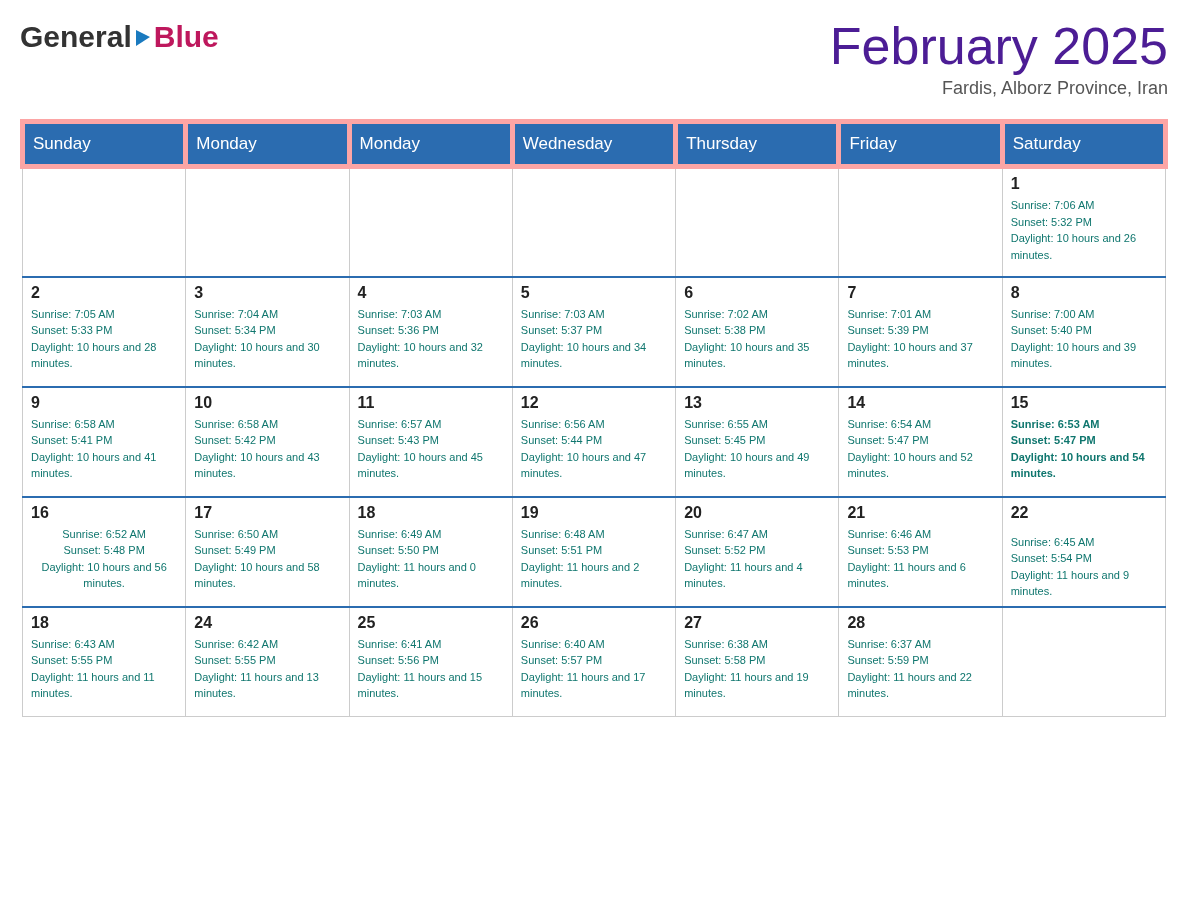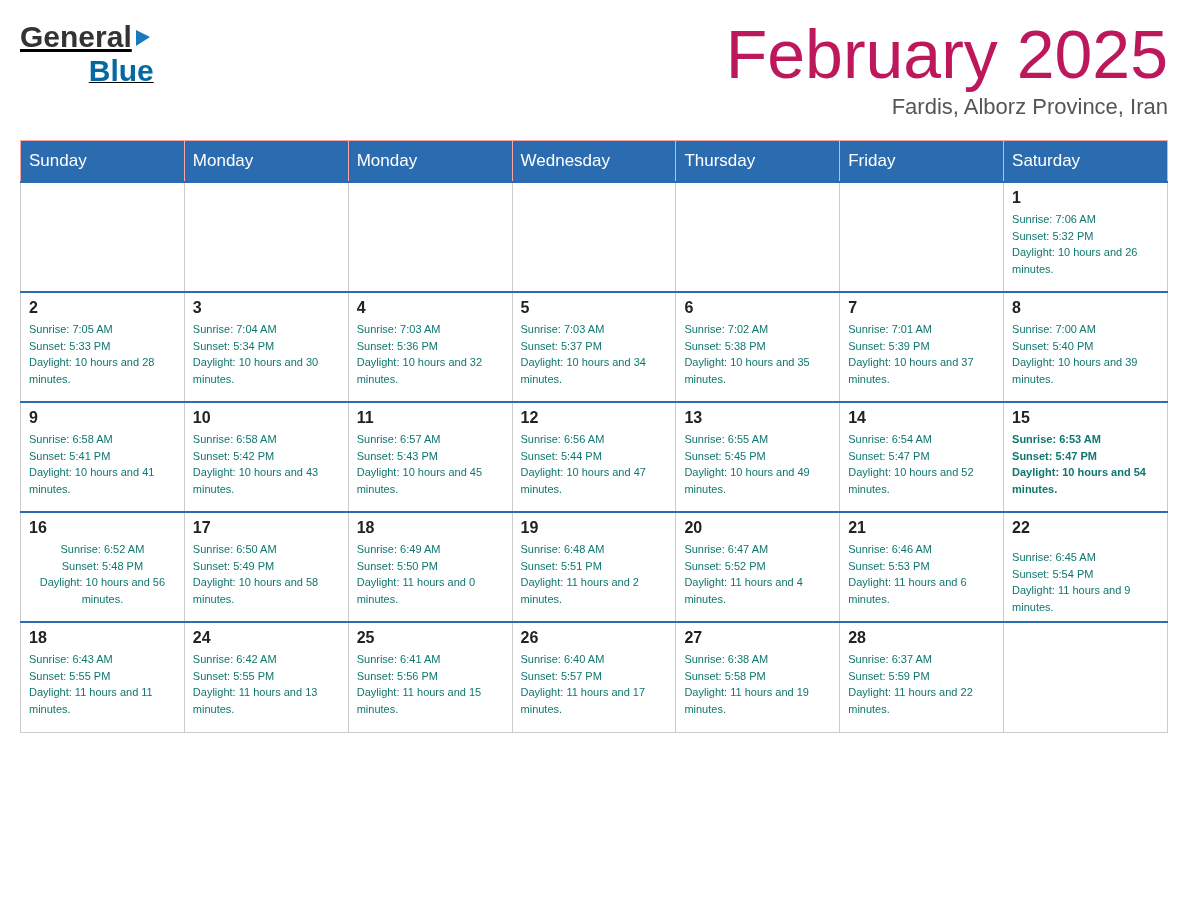--- a/index.html
+++ b/index.html
@@ -11,51 +11,50 @@
       min-height: 918px;
     }
     .header {
       display: flex;
       justify-content: space-between;
       align-items: flex-start;
       margin-bottom: 20px;
     }
     .logo {
       display: flex;
-      flex-direction: column;
-      align-items: flex-end;
-      text-decoration: underline;
+      flex-direction: row;
+      align-items: center;
     }
     .title-section {
       text-align: right;
     }
     .month-title {
-      font-size: 68px;
+      font-size: 52px;
       font-weight: 300;
-      color: #be185d;
+      color: #4c1d95;
       line-height: 1;
     }
     .location {
-      font-size: 22px;
+      font-size: 18px;
       color: #555;
       margin-top: 6px;
     }
     .calendar {
       width: 100%;
       border-collapse: collapse;
       table-layout: fixed;
     }
     .calendar th {
       background-color: #2b6cb0;
       color: #fff;
       padding: 10px 8px;
       font-size: 17px;
       font-weight: normal;
       text-align: left;
-      border: 1px solid #fca5a5;
+      border: 5px solid #fca5a5;
     }
     .calendar td {
       vertical-align: top;
       padding: 6px 8px;
       border: 1px solid #ccc;
       border-top: 2px solid #2b6cb0;
       font-size: 13px;
       color: #333;
       height: 110px;
     }
@@ -79,21 +78,21 @@
       gap: 0px;
     }
     .logo-general {
       font-size: 30px;
       font-weight: bold;
       color: #333;
     }
     .logo-blue-part {
       font-size: 30px;
       font-weight: bold;
-      color: #0369a1;
+      color: #be185d;
     }
   </style>
 </head>
 <body>
 
 <div class="header">
   <div class="logo">
     <div class="logo-wrapper">
       <span class="logo-general">General</span>
       <svg width="22" height="22" viewBox="0 0 22 22">

